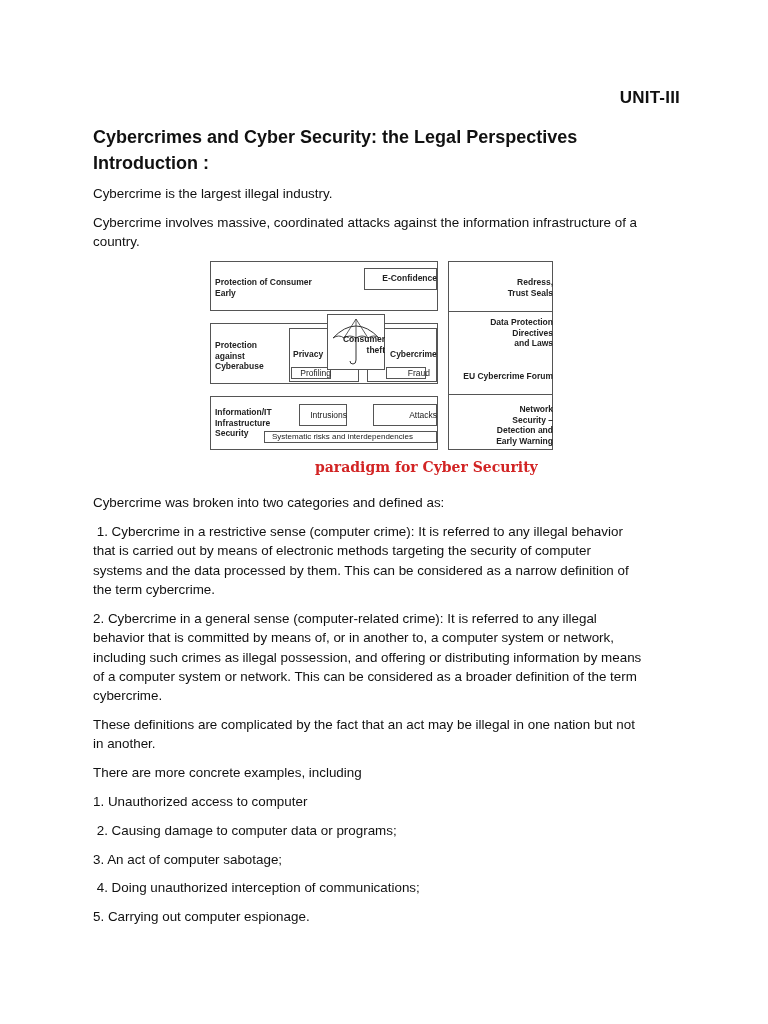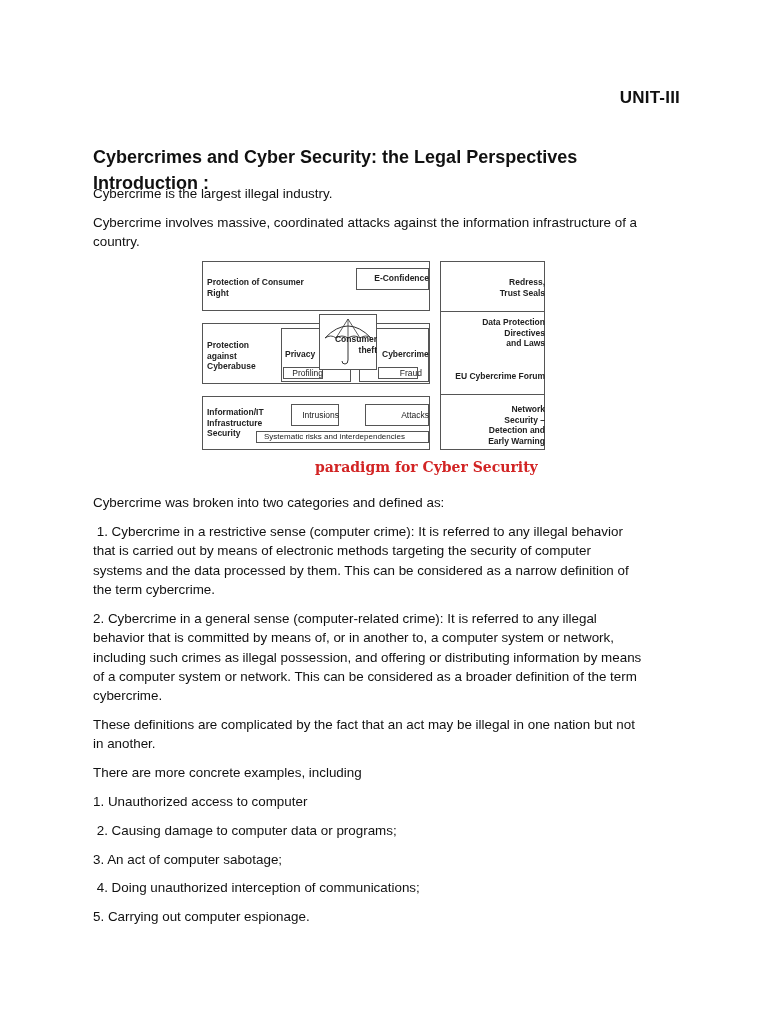--- a/index.html
+++ b/index.html
@@ -1,25 +1,25 @@
 <!DOCTYPE html>
 <html><head>
   <meta charset="utf-8">
   <style>
     html, body { margin: 0; padding: 0; background: #ffffff; }
     body { width: 768px; height: 1024px; position: relative; overflow: hidden;
            font-family: "Liberation Sans", "DejaVu Sans", sans-serif; color: #111; }
     .page { position: absolute; left: 93px; top: 0; width: 590px; }
     .unit { position: absolute; left: 0; width: 590px; top: 88px; text-align: right;
             font-size: 17px; font-weight: bold; letter-spacing: 0.2px; margin-left: -3px; }
-    .h1 { position: absolute; left: 0; top: 124px; font-size: 18px; font-weight: bold; line-height: 26px; margin-top: 20px; }
+    .h1 { position: absolute; left: 0; top: 124px; font-size: 18px; font-weight: bold; line-height: 26px; }
     .p { position: absolute; left: 0; width: 590px; font-size: 13.4px; line-height: 19.3px; }
 
     
-    .diagram { position: absolute; left: 202px; top: 261px; width: 343px; height: 190px; }
+    .diagram { position: absolute; left: 210px; top: 261px; width: 343px; height: 190px; }
     .box { position: absolute; border: 1.3px solid #555; background: #fff; box-sizing: border-box; }
     .lbl { position: absolute; font-size: 8.5px; font-weight: bold; color: #222; line-height: 10.5px;
            font-family: "Liberation Sans", sans-serif; }
     .lbl.c { text-align: right; }
     .lbl.n { font-weight: normal; }
     .caption { position: absolute; left: 315px; top: 459px; font-family: "DejaVu Serif", serif;
                font-weight: bold; font-size: 14px; color: #d22424; }
   </style>
 </head>
 <body>
@@ -65,21 +65,21 @@
   <div class="p" style="top:850px;white-space:pre">3. An act of computer sabotage;</div>
   <div class="p" style="top:878px;white-space:pre"> 4. Doing unauthorized interception of communications;</div>
   <div class="p" style="top:907px;white-space:pre">5. Carrying out computer espionage.</div>
 </div>
 
 <div class="diagram">
 
   <div class="box" style="left:0;top:0;width:228px;height:50px"></div>
   <div class="lbl" style="left:5px;top:16px">
     <div>Protection of Consumer</div>
-    <div>Right</div>
+    <div>Early</div>
   </div>
   <div class="box" style="left:154px;top:7px;width:73px;height:22px"></div>
   <div class="lbl c" style="left:154px;top:12px;width:73px">E-Confidence</div>
 
   <div class="box" style="left:0;top:62px;width:228px;height:61px"></div>
   <div class="lbl" style="left:5px;top:79px">
     <div>Protection</div>
     <div>against</div>
     <div>Cyberabuse</div>
   </div>

